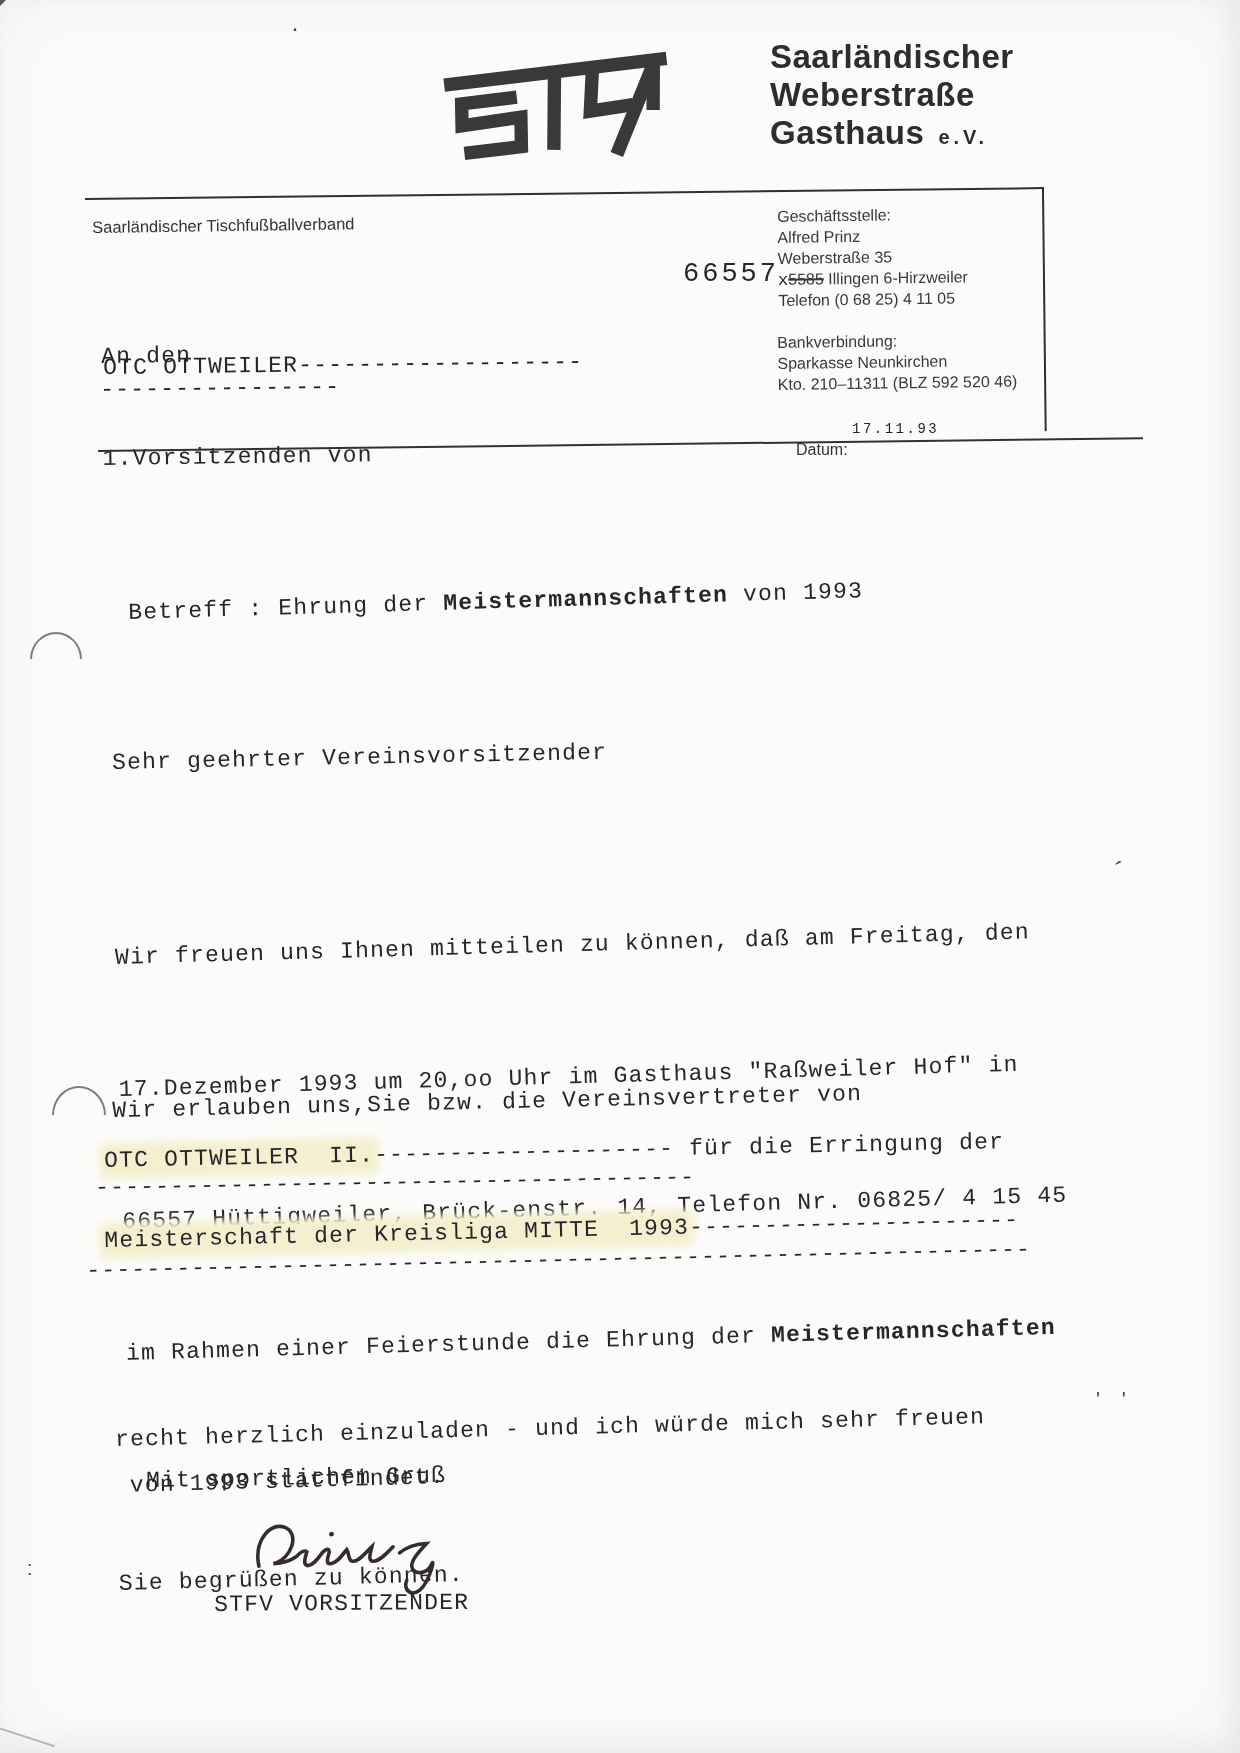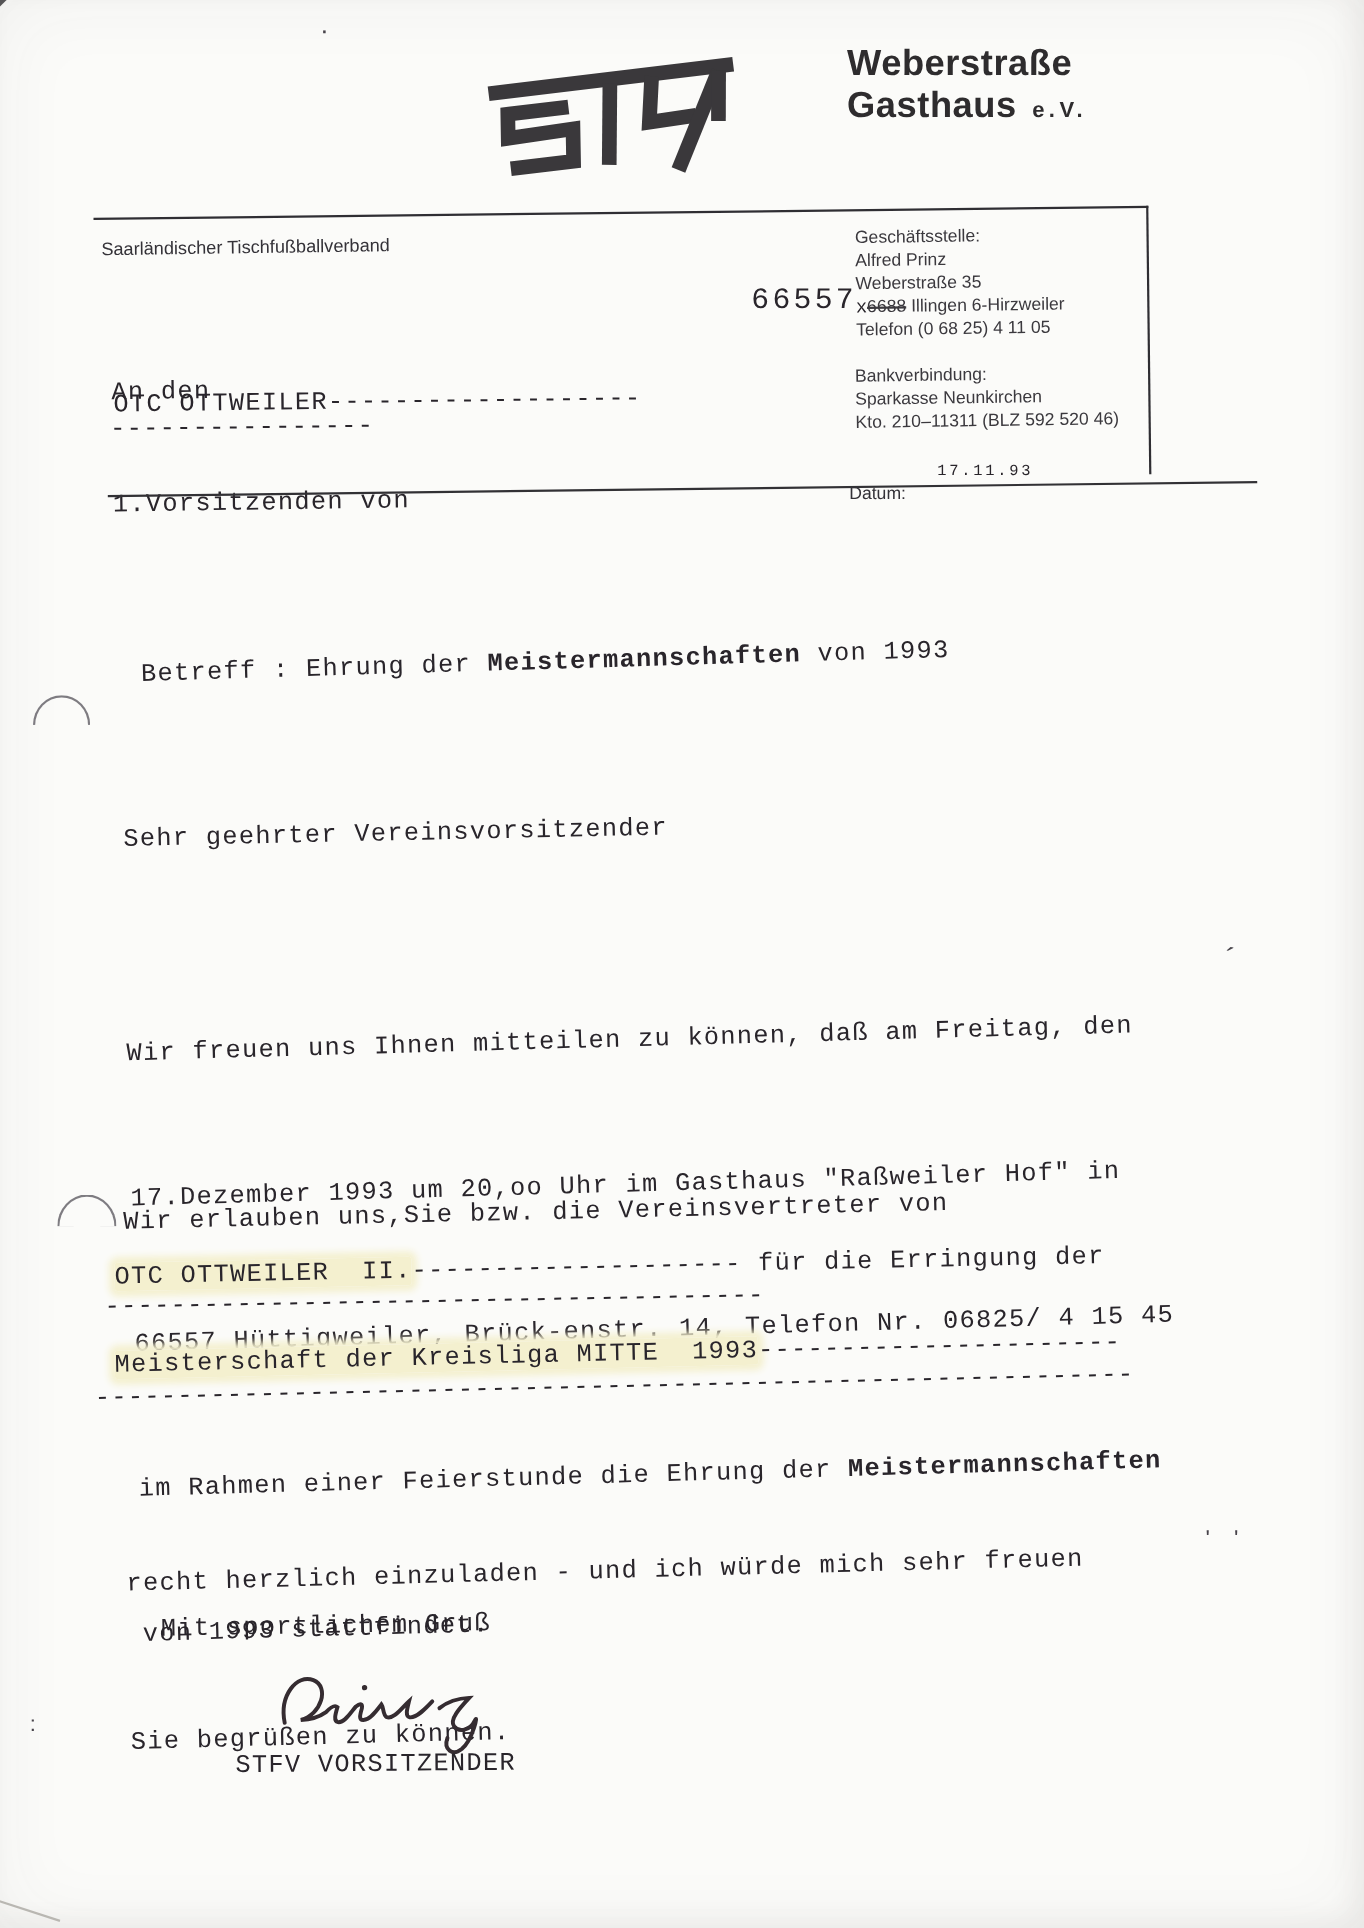--- a/index.html
+++ b/index.html
@@ -24,21 +24,21 @@
   .sender{left:92px;top:218px;font-size:16.5px;color:#343238;transform:rotate(-.8deg);transform-origin:left top;}
   .recipient{left:100px;top:272px;line-height:34px;transform:rotate(-.8deg);transform-origin:left top;}
   .club{left:103px;top:357px;transform:rotate(-.7deg);transform-origin:left top;}
   .club-u{left:100px;top:379px;transform:rotate(-.7deg);transform-origin:left top;}
   .office{left:777px;top:206px;transform:rotate(-.8deg);transform-origin:left top;}
   .bank{left:777px;top:332px;transform:rotate(-.8deg);transform-origin:left top;}
   .plz-typed{left:683px;top:261px;font-size:27px;letter-spacing:3px;}
   .strikemark{font-size:17px;letter-spacing:0;}
   .struck{text-decoration:line-through;text-decoration-thickness:2px;}
   .rule{left:98px;top:450px;width:1045px;height:2px;background:#323135;transform:rotate(-.7deg);transform-origin:left top;}
-  .datum-label{left:772px;top:441px;font-size:16px;color:#343238;}
+  .datum-label{left:796px;top:441px;font-size:16px;color:#343238;}
   .datum-value{left:852px;top:422px;font-size:14px;letter-spacing:2.5px;}
   .subject{left:128px;top:602px;transform:rotate(-1.7deg);transform-origin:left top;}
   .salutation{left:112px;top:752px;transform:rotate(-1.2deg);transform-origin:left top;}
   .para1{left:112px;top:848px;line-height:44px;transform:rotate(-1.6deg);transform-origin:left top;}
   .para2{left:112px;top:1100px;transform:rotate(-1.3deg);transform-origin:left top;}
   .fill1{left:104px;top:1150px;transform:rotate(-1.2deg);transform-origin:left top;}
   .under1{left:95px;top:1177px;transform:rotate(-1deg);transform-origin:left top;}
   .fill2{left:104px;top:1230px;transform:rotate(-1.3deg);transform-origin:left top;}
   .under2{left:86px;top:1260px;transform:rotate(-1.3deg);transform-origin:left top;}
   .para3{left:112px;top:1320px;line-height:48px;transform:rotate(-1.5deg);transform-origin:left top;}
@@ -71,39 +71,40 @@
         <path d="M8 34 L242 10"></path>
         <path d="M84 48 L26 54 L26 77 L88 69 L88 100 L28 106"></path>
         <path d="M124 26 L122 104"></path>
         <path d="M164 20 L161 64 L206 58"></path>
         <path d="M228 16 L188 110"></path>
         <path d="M228 16 L227 64"></path>
       </g>
     </svg>
   </div>
   <div class="abs org-title">
+    <div>Saarländischer</div>
     <div>Weberstraße</div>
     <div><span>Gasthaus</span><span class="ev">e.V.</span></div>
   </div>
 
   <div class="abs lh-box"></div>
   <div class="abs sender">Saarländischer Tischfußballverband</div>
 
   <div class="abs recipient t">
     <div>An den</div>
     <div>1.Vorsitzenden von</div>
   </div>
   <div class="abs club t"><span>OTC OTTWEILER</span><span>-------------------</span></div>
   <div class="abs club-u t">----------------</div>
 
   <div class="abs office print">
     <div>Geschäftsstelle:</div>
     <div>Alfred Prinz</div>
     <div>Weberstraße 35</div>
-    <div><span class="t strikemark">x</span><span class="struck">6688</span><span> Illingen 6-Hirzweiler</span></div>
+    <div><span class="t strikemark">x</span><span class="struck">5585</span><span> Illingen 6-Hirzweiler</span></div>
     <div>Telefon (0 68 25) 4 11 05</div>
   </div>
   <div class="abs plz-typed t">66557</div>
 
   <div class="abs bank print">
     <div>Bankverbindung:</div>
     <div>Sparkasse Neunkirchen</div>
     <div>Kto. 210–11311 (BLZ 592 520 46)</div>
   </div>
 

